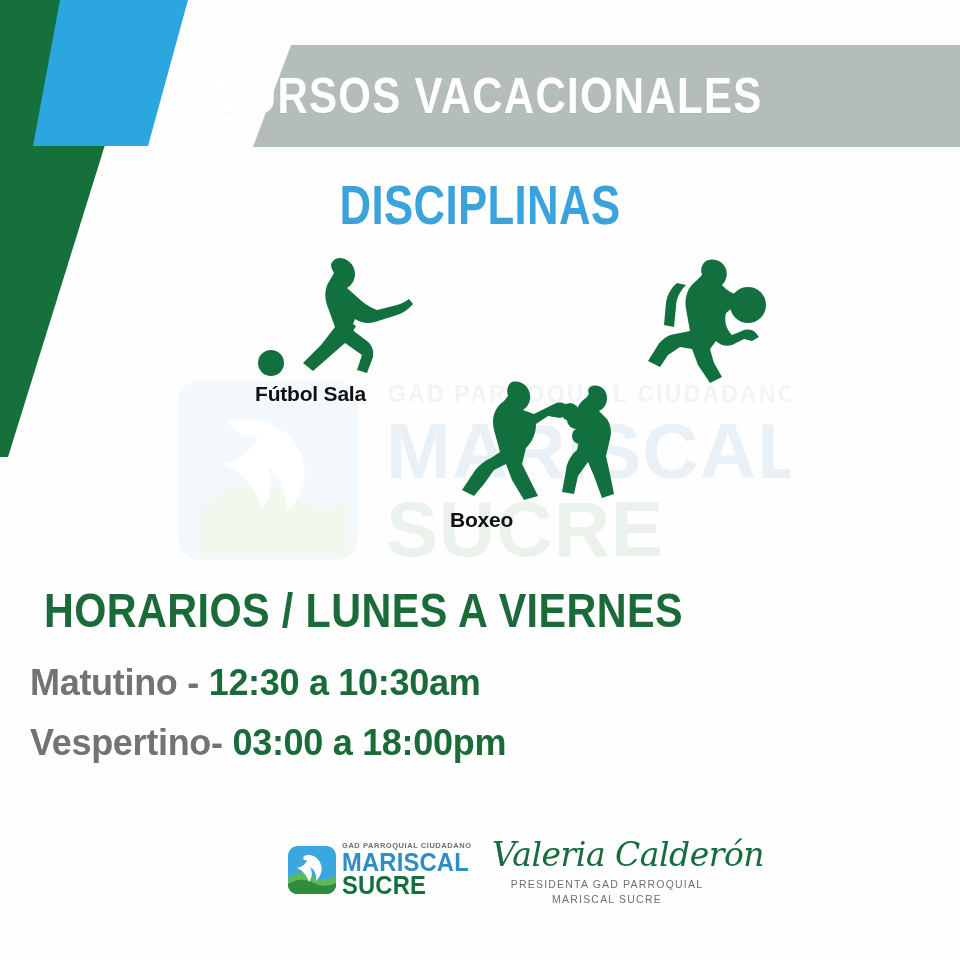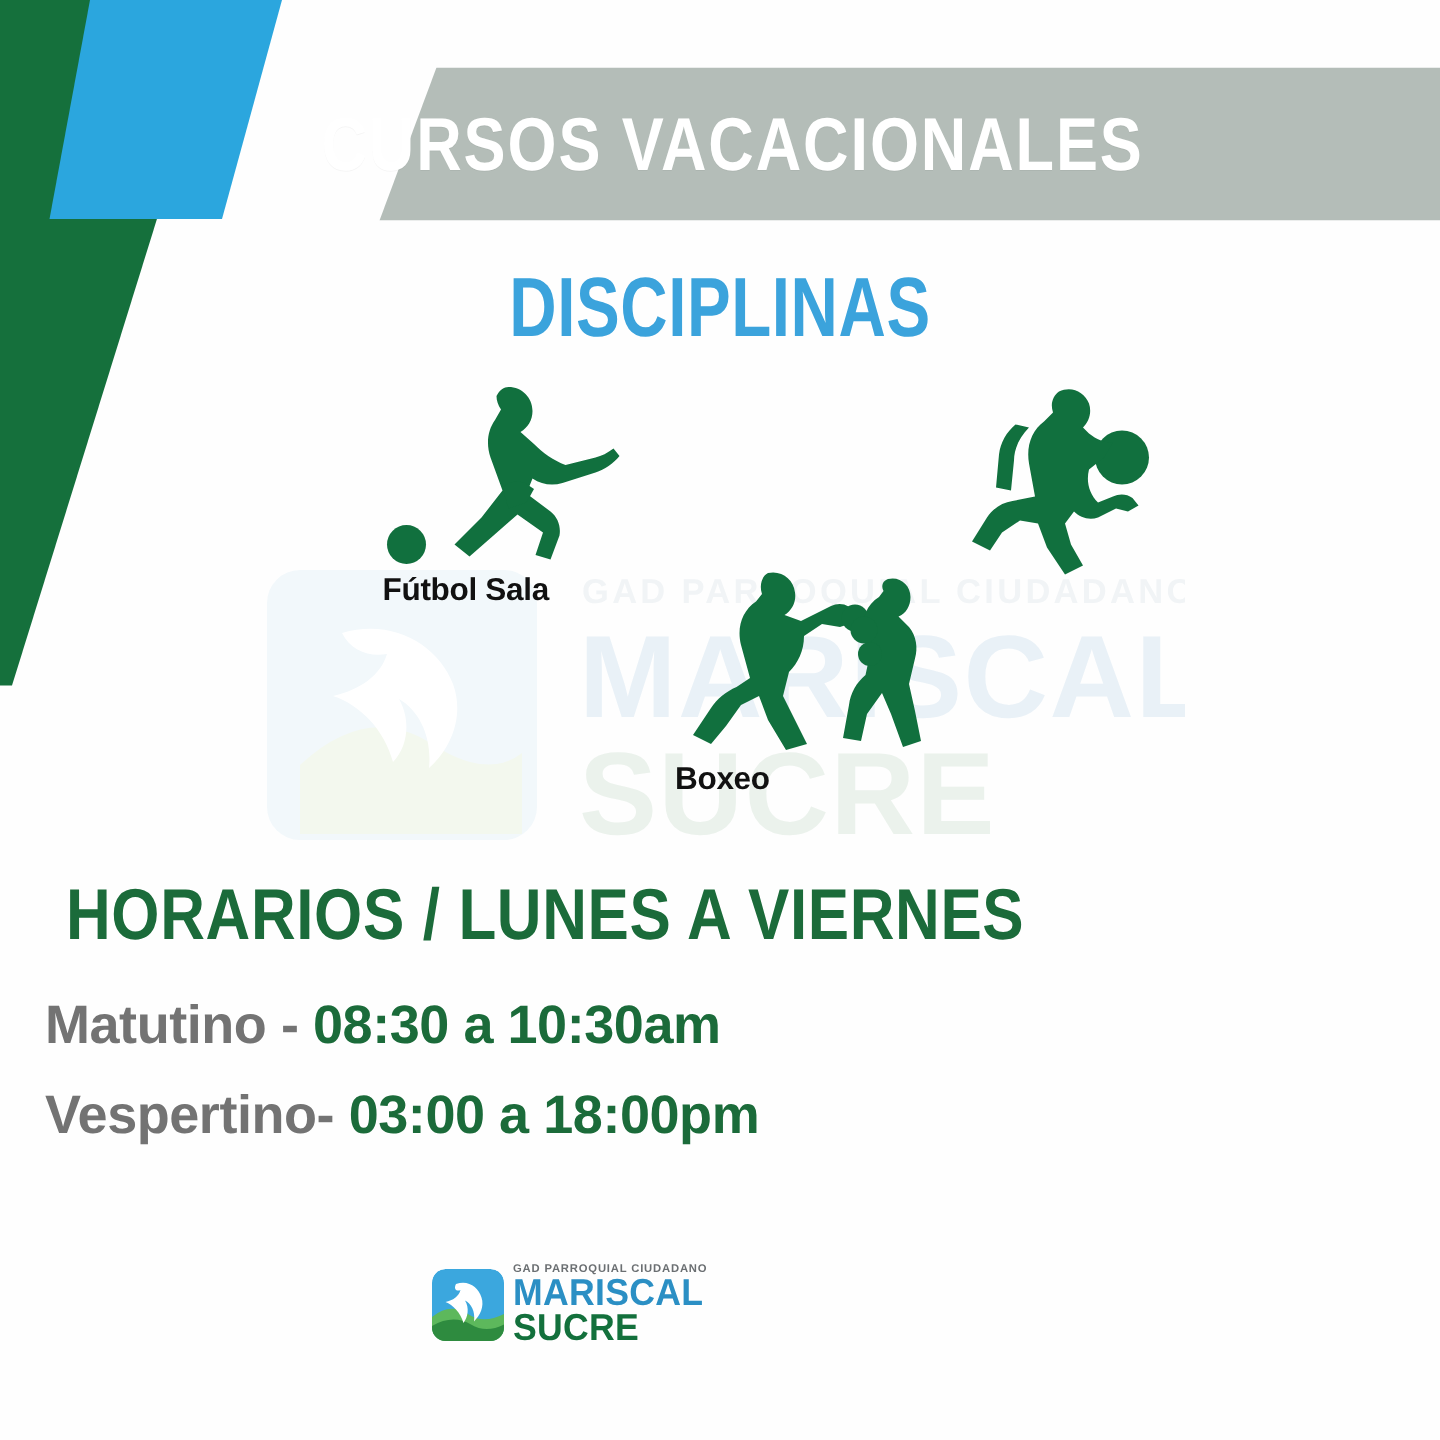--- a/index.html
+++ b/index.html
@@ -198,21 +198,21 @@
       <circle cx="126" cy="42" r="9"></circle>
       <circle cx="130" cy="58" r="8"></circle>
     </g>
   </svg>
   <div class="d-label">Boxeo</div>
 </div>
 
 <div class="schedule-head">HORARIOS / LUNES A VIERNES</div>
 
 <div class="sched-row" id="sched-row-0">
-  <span class="sr-label">Matutino - </span><span class="sr-time">08:30 a 10:30am</span>
+  <span class="sr-label">Matutino - </span><span class="sr-time">12:30 a 10:30am</span>
 </div>
 <div class="sched-row" id="sched-row-1">
   <span class="sr-label">Vespertino- </span><span class="sr-time">03:00 a 18:00pm</span>
 </div>
 
 <div class="footer">
 
   <div class="footer-logo">
     <svg class="logo-mark" viewBox="0 0 48 48" xmlns="http://www.w3.org/2000/svg" aria-hidden="true">
       <rect width="48" height="48" rx="9" fill="#3BA7DE"></rect>
@@ -220,14 +220,21 @@
       <path d="M0 38 Q14 30 26 37 Q36 43 48 37 L48 48 L0 48 Z" fill="#2E8B3F"></path>
       <path d="M16 10 C24 7 31 12 33 19 C35 25 32 31 28 35 C29 28 26 23 22 21 C25 26 24 32 21 36 C19 29 14 24 9 22 C14 21 18 18 19 14 C17 15 14 14 16 10 Z" fill="#FFFFFF"></path>
     </svg>
     <div class="logo-text">
       <div class="logo-tag">GAD PARROQUIAL CIUDADANO</div>
       <div class="logo-mariscal">MARISCAL</div>
       <div class="logo-sucre">SUCRE</div>
     </div>
   </div>
 
+  <div class="footer-sign">
+    <div class="sign-name">Valeria Calderón</div>
+    <div class="sign-role">
+      <div>PRESIDENTA GAD PARROQUIAL</div>
+      <div>MARISCAL SUCRE</div>
+    </div>
+  </div>
 
 </div>
 
 </body></html>

